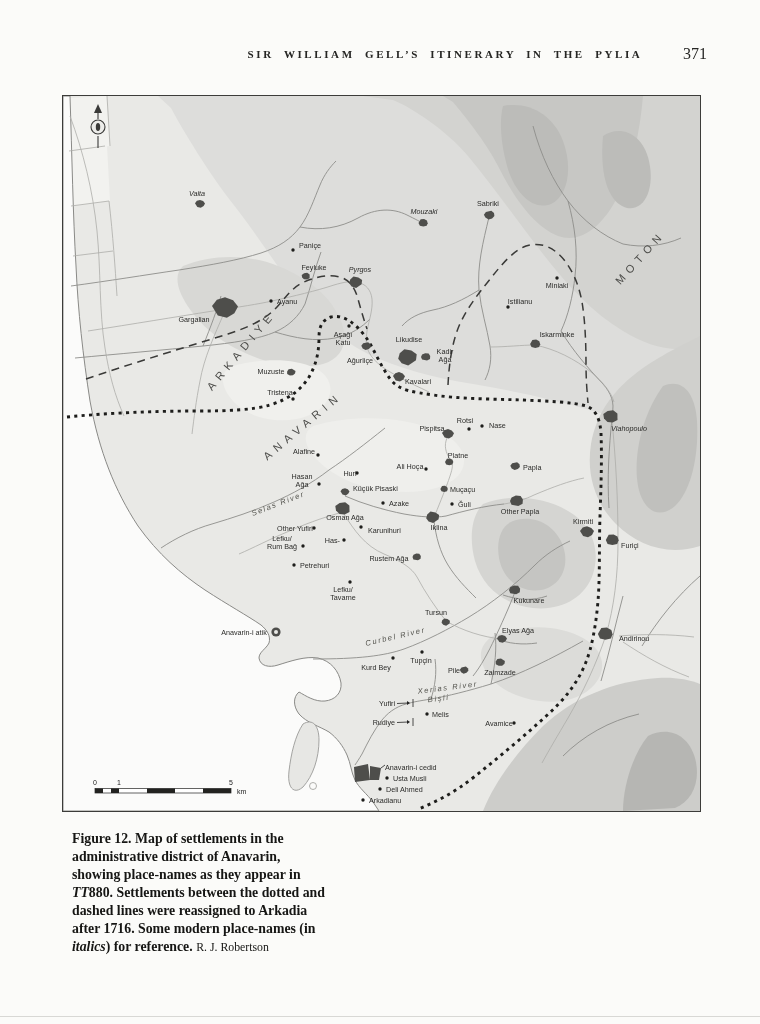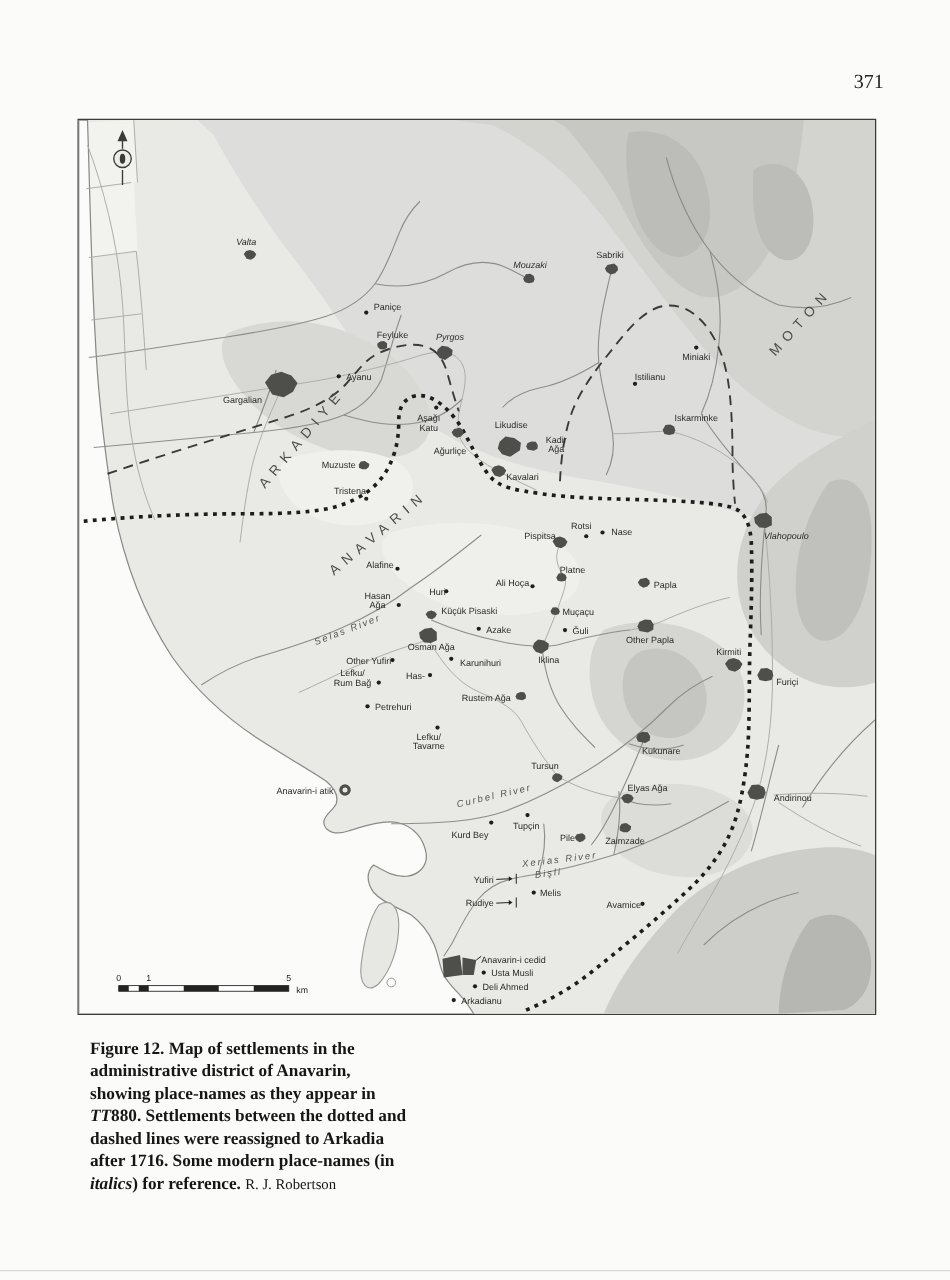--- a/index.html
+++ b/index.html
@@ -1,21 +1,21 @@
 <!DOCTYPE html>
 <html><head>
 <meta charset="utf-8">
 <style>
   html,body{margin:0;padding:0;background:#e8e8e6;}
   .page{position:relative;width:760px;height:1024px;background:#fbfbf9;overflow:hidden;
         font-family:"Liberation Serif", serif;}
   .running-head{position:absolute;top:48px;left:0;width:760px;height:20px;}
   .head-title{position:absolute;left:225px;width:440px;text-align:center;
         font-size:11px;letter-spacing:2.6px;word-spacing:5px;color:#262624;font-weight:bold;}
-  .page-num{position:absolute;left:683px;top:-3px;font-size:16px;color:#262624;margin-top:12px;}
+  .page-num{position:absolute;left:683px;top:-3px;font-size:16px;color:#262624;}
   .map-frame{position:absolute;left:62px;top:95px;width:637px;height:715px;
         border:1px solid #3c3c3a;background:#e9e9e6;}
   .map-frame svg{display:block;}
   .caption{position:absolute;left:60px;top:818px;width:257px;margin:12px;
         font-size:13.8px;line-height:1.3;font-weight:bold;color:#161614;}
   .cap-it{font-style:italic;}
   .cap-credit{font-weight:normal;font-size:11.8px;}
   .page-foot-rule{position:absolute;left:0;top:1016px;width:760px;height:1px;background:#d8d8d5;}
   
   text{font-family:"Liberation Sans", sans-serif;}
@@ -24,20 +24,21 @@
   .rlabel{font-size:11px;letter-spacing:5.5px;fill:#4d4d4a;}
   .rivlabel{font-size:7.6px;font-style:italic;letter-spacing:1.6px;fill:#55554f;}
   .scalelabel{font-size:7px;fill:#222;}
 </style>
 </head>
 <body>
 
 <div class="page">
 
   <div class="running-head">
+    <span class="head-title">SIR WILLIAM GELL’S ITINERARY IN THE PYLIA</span>
     <span class="page-num">371</span>
   </div>
 
   <div class="map-frame">
     <svg width="637" height="715" viewBox="0 0 637 715">
 
       <g>
         <rect x="0" y="0" width="637" height="715" fill="#e9e9e6"></rect>
         <path d="M 95,0 H 637 V 320 C 600,330 565,325 530,315 C 490,303 450,295 410,288 C 370,282 335,272 305,258 C 275,243 255,222 235,198 C 215,172 195,140 170,108 C 148,80 120,35 108,12 Z" fill="#dddddb"></path>
         <path d="M 300,0 H 637 V 250 C 610,258 585,250 560,235 C 530,217 505,190 480,158 C 455,126 430,90 405,60 C 385,36 350,12 330,4 Z" fill="#d3d3d0"></path>

